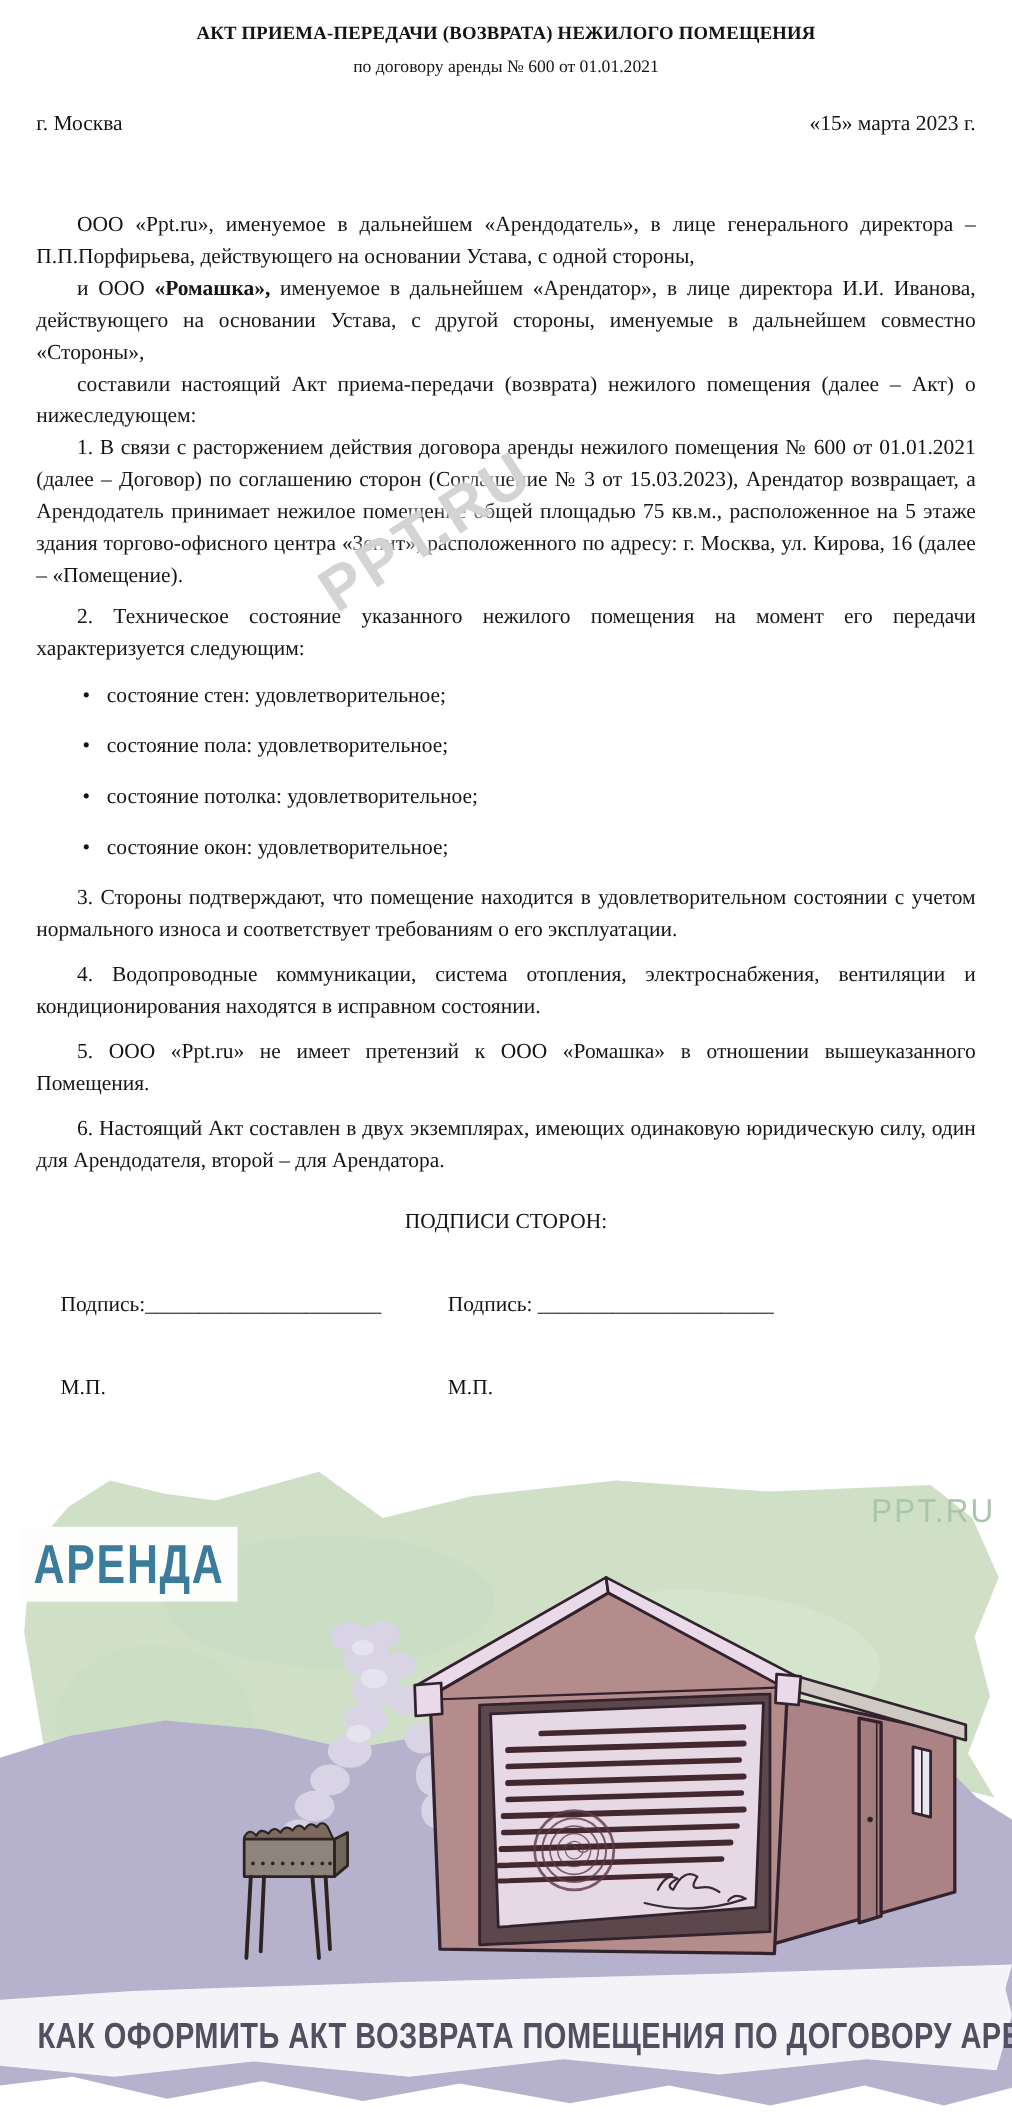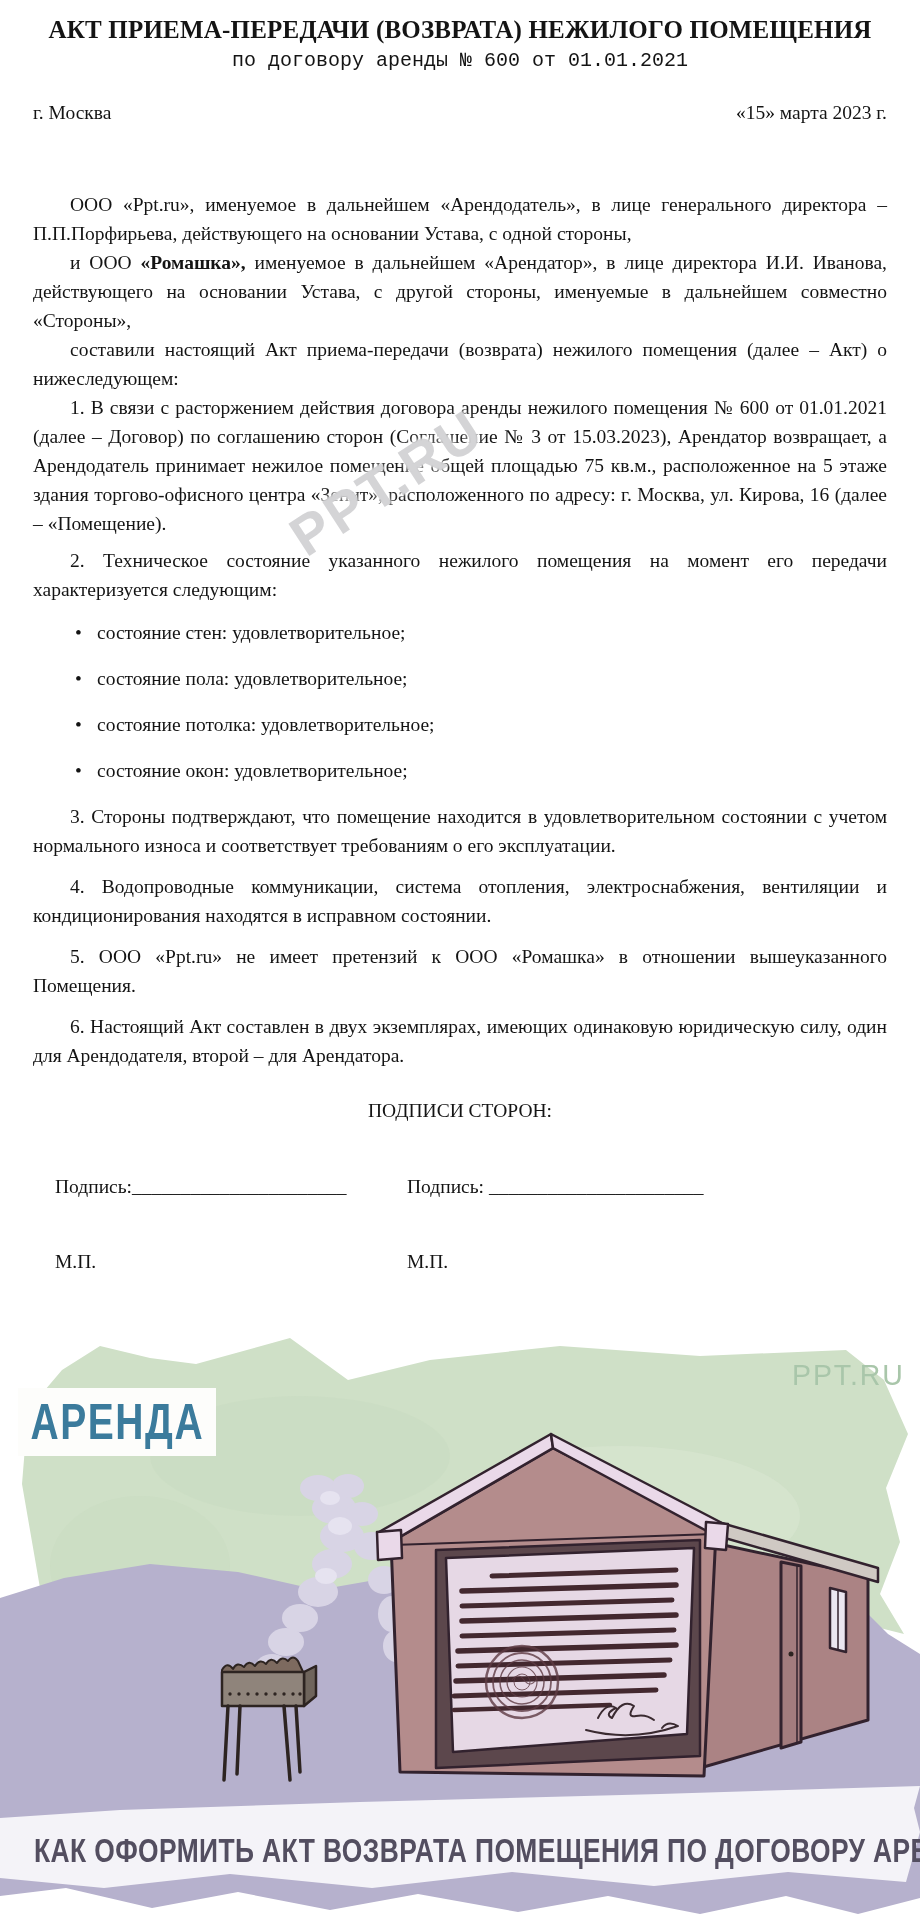--- a/index.html
+++ b/index.html
@@ -1,20 +1,20 @@
 <!DOCTYPE html>
 <html><head>
 <meta charset="utf-8">
 <style>
   html,body{margin:0;padding:0;}
   body{width:920px;height:1923px;position:relative;background:#ffffff;overflow:hidden;
        font-family:"Liberation Serif", serif;}
   .doc{position:relative;padding:17px 33px 0 33px;font-size:19.5px;line-height:29px;color:#141414;}
-  .doc h1{margin:0;font-size:25px;line-height:26px;text-align:center;font-weight:700;letter-spacing:.2px;}
-  .subtitle{text-align:center;font-size:20px;margin-top:3px;font-family:Liberation Mono, monospace;}
+  .doc h1{margin:0;font-size:17px;line-height:26px;text-align:center;font-weight:700;letter-spacing:.2px;}
+  .subtitle{text-align:center;font-size:16px;margin-top:3px;}
   .cityrow{display:flex;justify-content:space-between;margin-top:23px;}
   .content{margin-top:63px;}
   .content p{margin:0;text-indent:37px;text-align:justify;}
   .mt8{margin-top:8px !important;}
   .mt12{margin-top:12px !important;}
   .mt16{margin-top:16px !important;}
   ul.cond{list-style:none;margin:14px 0 0 0;padding:0 0 0 64px;}
   ul.cond li{position:relative;margin-bottom:17px;}
   ul.cond li::before{content:"\2022";position:absolute;left:-22px;top:0;}
   .u{text-underline-offset:3px;}

